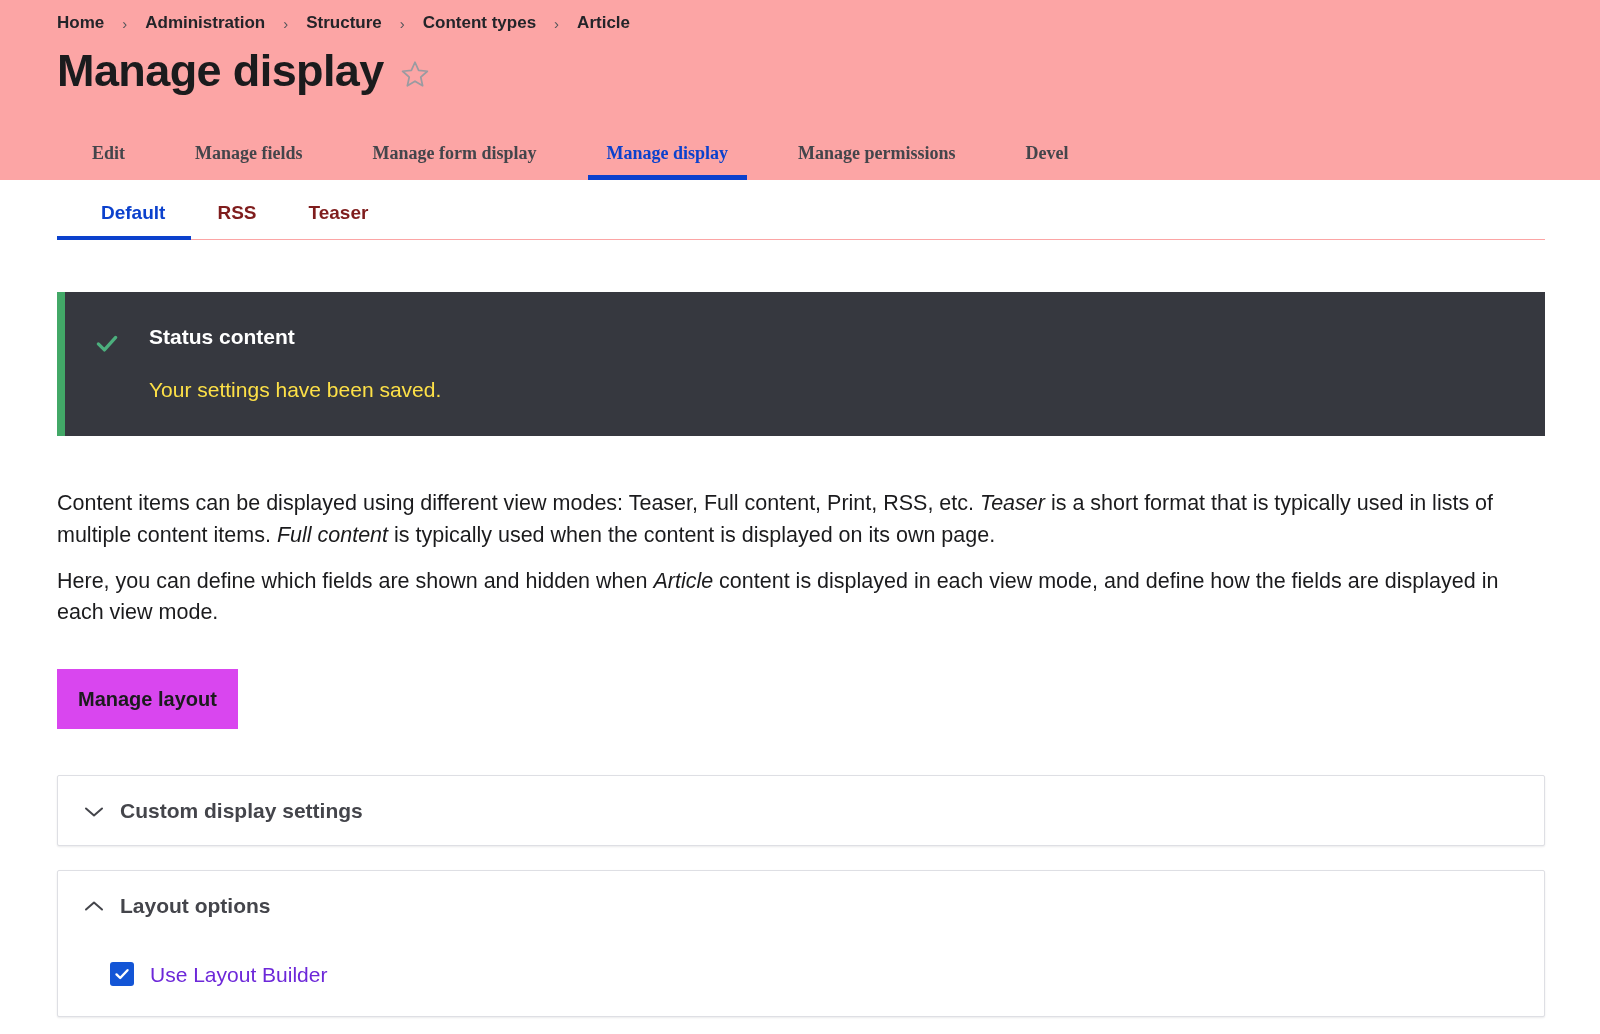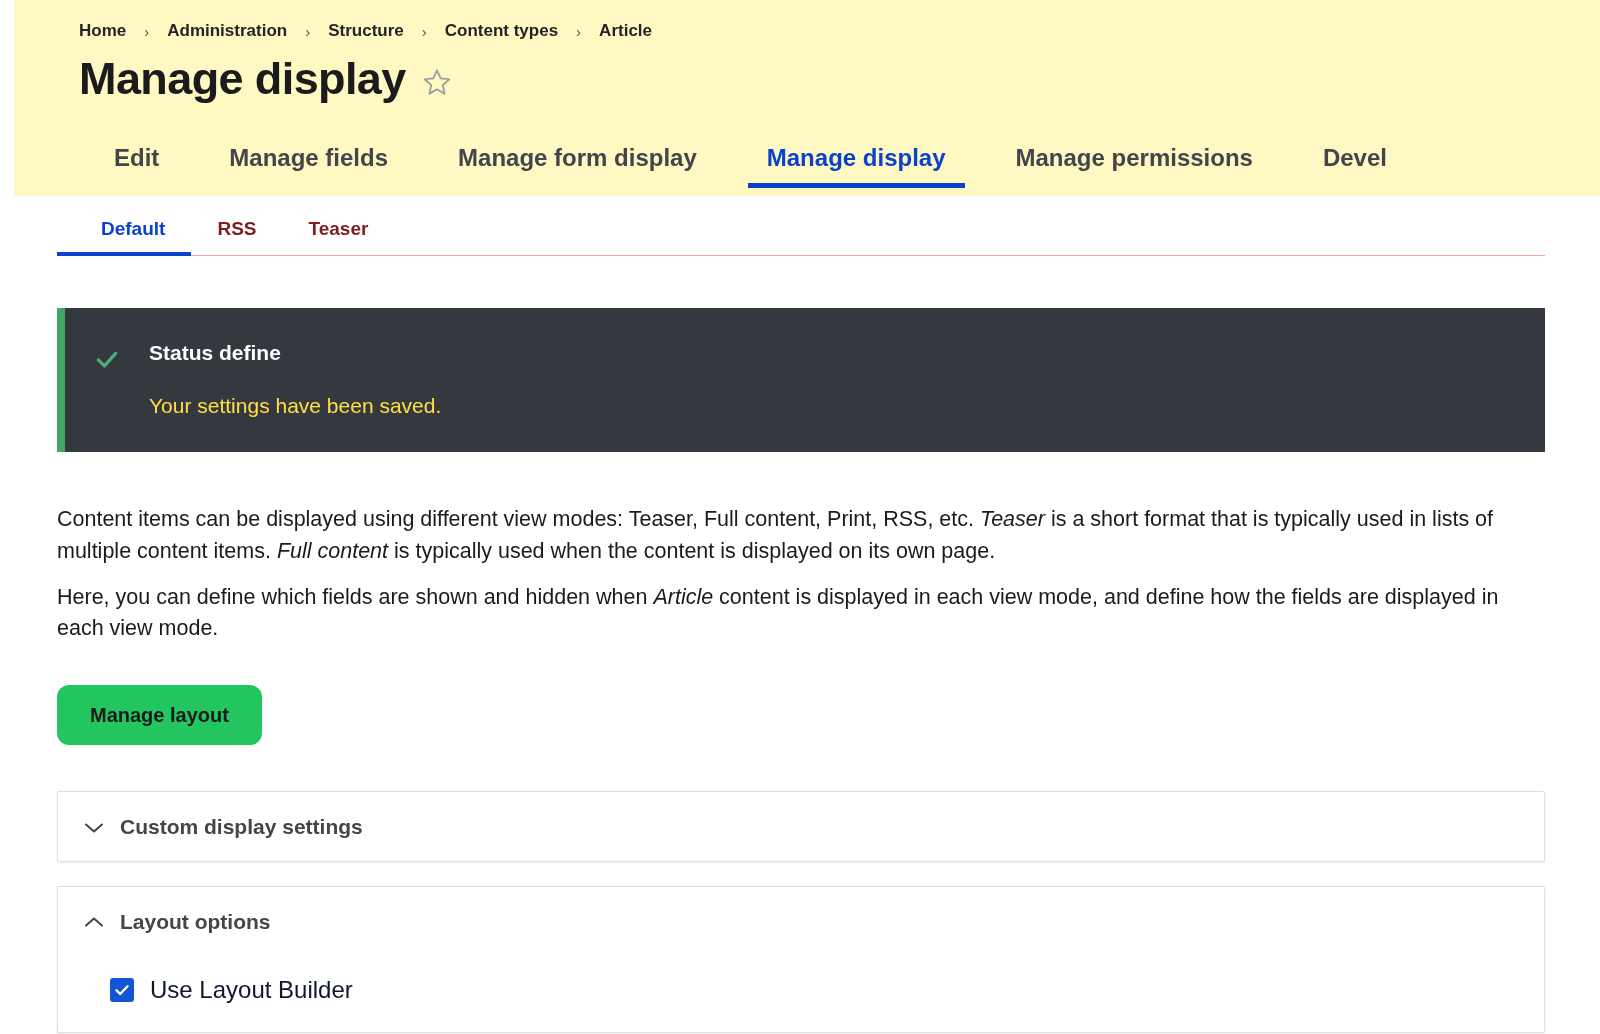--- a/index.html
+++ b/index.html
@@ -12,24 +12,23 @@
     height: 1034px;
     overflow: hidden;
     background: #ffffff;
     font-family: "Liberation Sans", sans-serif;
     color: #1b1b1d;
     -webkit-font-smoothing: antialiased;
   }
 
   
   .page-header {
-    background: #fef9c3;
-    padding: 8px;
+    background: #fca5a5;
+    padding: 0;
     position: relative;
-    margin-left: 14px;
   }
 
   .breadcrumb {
     display: flex;
     align-items: center;
     gap: 0;
     padding: 8px 0 0 57px;
     height: 38px;
     font-size: 17px;
     font-weight: 700;
@@ -75,28 +74,29 @@
   
   .primary-tabs {
     display: flex;
     align-items: flex-end;
     padding: 0 0 0 57px;
     margin-top: 22px;
     height: 60px;
   }
   .ptab {
     position: relative;
-    font-size: 24px;
+    font-size: 18px;
     font-weight: 700;
     color: #44454b;
     text-decoration: none;
     padding: 0 35px 18px 35px;
     line-height: 1;
     white-space: nowrap;
     cursor: pointer;
+    font-family: Liberation Serif, serif;
   }
   .ptab.is-active { color: #0b41cd; }
   .ptab.is-active::after {
     content: "";
     position: absolute;
     left: 16px;
     right: 16px;
     bottom: 0;
     height: 5px;
     background: #0b41cd;
@@ -183,28 +183,28 @@
     margin: 0 0 14px 0;
     color: #1b1b1d;
   }
   .intro p:last-child { margin-bottom: 0; }
   .intro em { font-style: italic; }
 
   
   .actions { margin: 40px 0 0 57px; }
   .btn-secondary {
     display: inline-block;
-    background: #22c55e;
+    background: #d946ef;
     border: 0;
-    border-radius: 12px;
+    border-radius: 0;
     color: #1b1b1d;
     font-family: "Liberation Sans", sans-serif;
     font-size: 20px;
     font-weight: 700;
-    padding: 20px 33px;
+    padding: 20px 21px;
     line-height: 1;
     cursor: pointer;
   }
 
   
   .accordion { margin: 46px 55px 0 57px; }
   .acc-item {
     background: #ffffff;
     border: 1px solid #dedfe4;
     border-radius: 2px;
@@ -246,22 +246,22 @@
     border-radius: 3px;
     background: #1355d6;
     display: inline-flex;
     align-items: center;
     justify-content: center;
     flex: 0 0 auto;
     cursor: pointer;
   }
   .cbx svg { width: 16px; height: 16px; display: block; }
   .cbx-label {
-    font-size: 24px;
-    color: #0f172a;
+    font-size: 21px;
+    color: #6d28d9;
     line-height: 1;
     cursor: pointer;
   }
 </style>
 </head>
 <body>
 
 <div class="page-header">
 
   <nav class="breadcrumb">
@@ -306,21 +306,21 @@
   <div class="messages-wrap">
     <div class="message">
       <div class="message-icon">
         <span class="check-icon">
           <svg viewBox="0 0 24 24" width="26" height="26" fill="none" stroke="#4caf7d" stroke-width="3" stroke-linecap="round" stroke-linejoin="round">
             <polyline points="4,12.8 9.6,18.4 20,6.8"></polyline>
           </svg>
         </span>
       </div>
       <div class="message-body">
-        <h2 class="message-title">Status define</h2>
+        <h2 class="message-title">Status content</h2>
         <p class="message-text">Your settings have been saved.</p>
       </div>
     </div>
   </div>
 
   <div class="intro">
     <p><span>Content items can be displayed using different view modes: Teaser, Full content, Print, RSS, etc. </span><em>Teaser</em><span> is a short format that is typically used in lists of multiple content items. </span><em>Full content</em><span> is typically used when the content is displayed on its own page.</span></p>
     <p><span>Here, you can define which fields are shown and hidden when </span><em>Article</em><span> content is displayed in each view mode, and define how the fields are displayed in each view mode.</span></p>
   </div>
 

